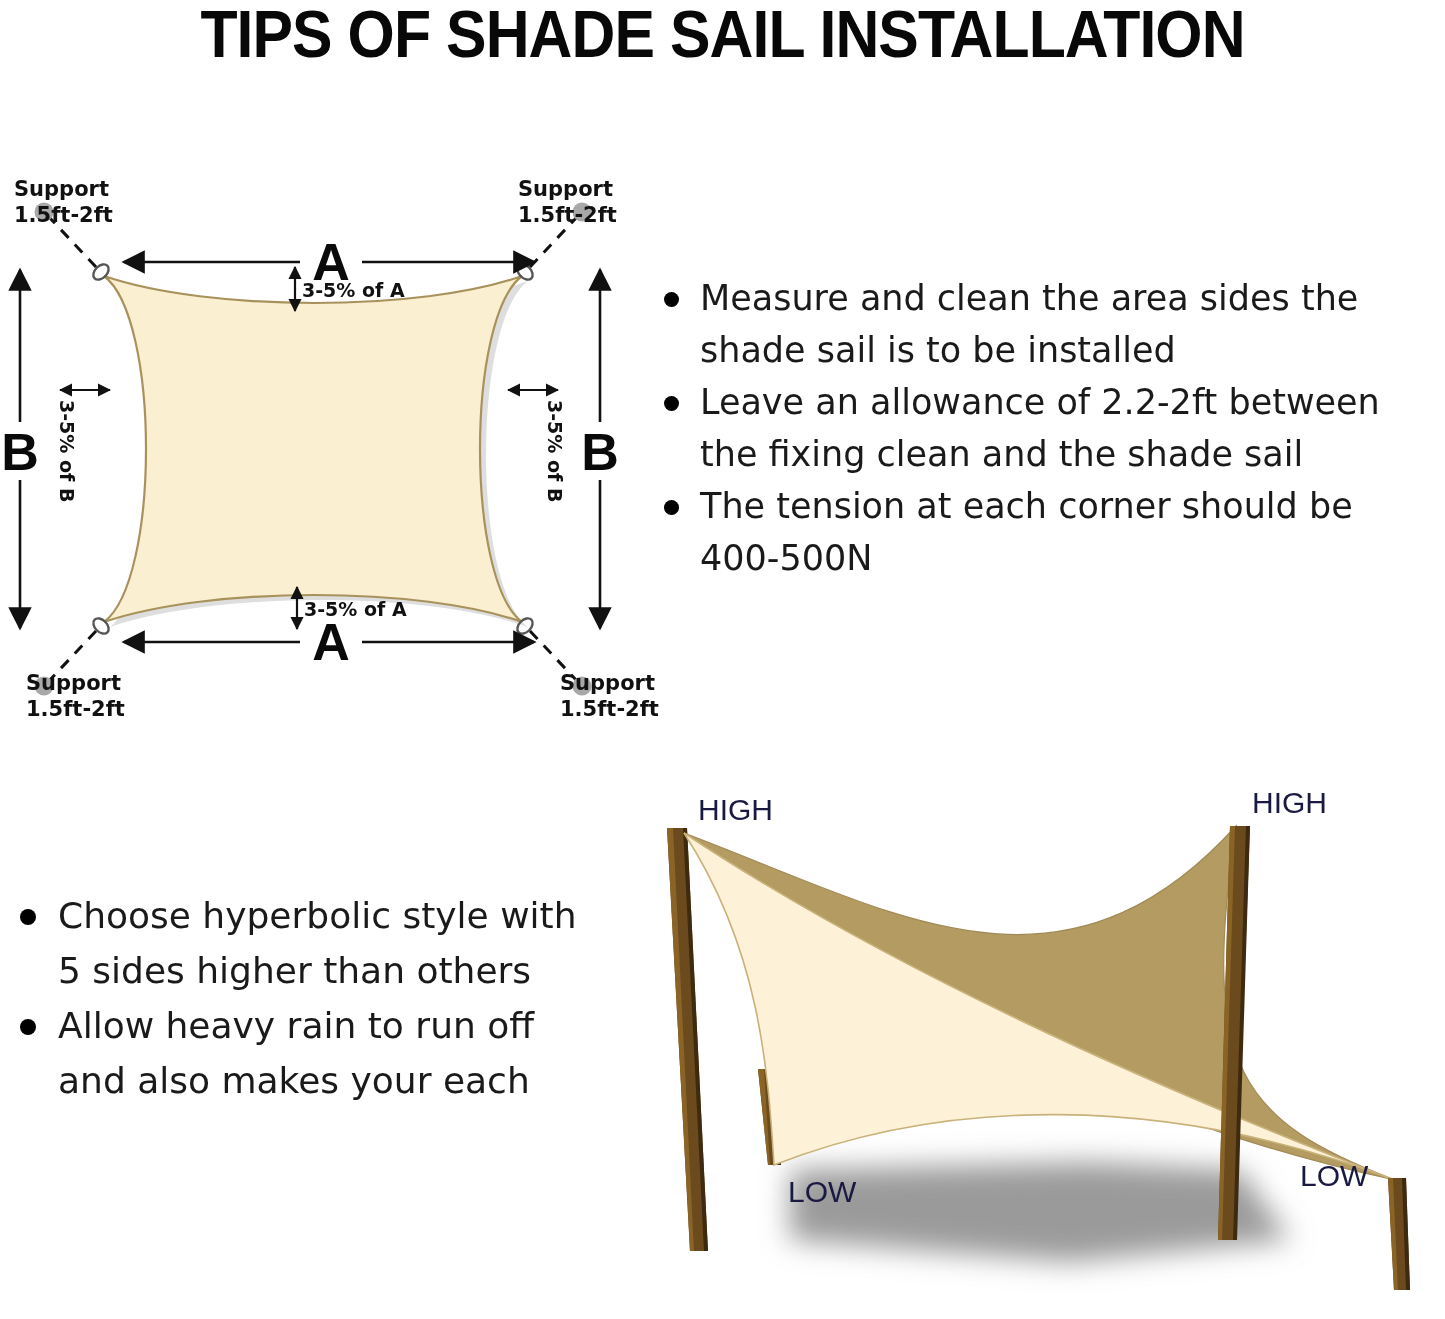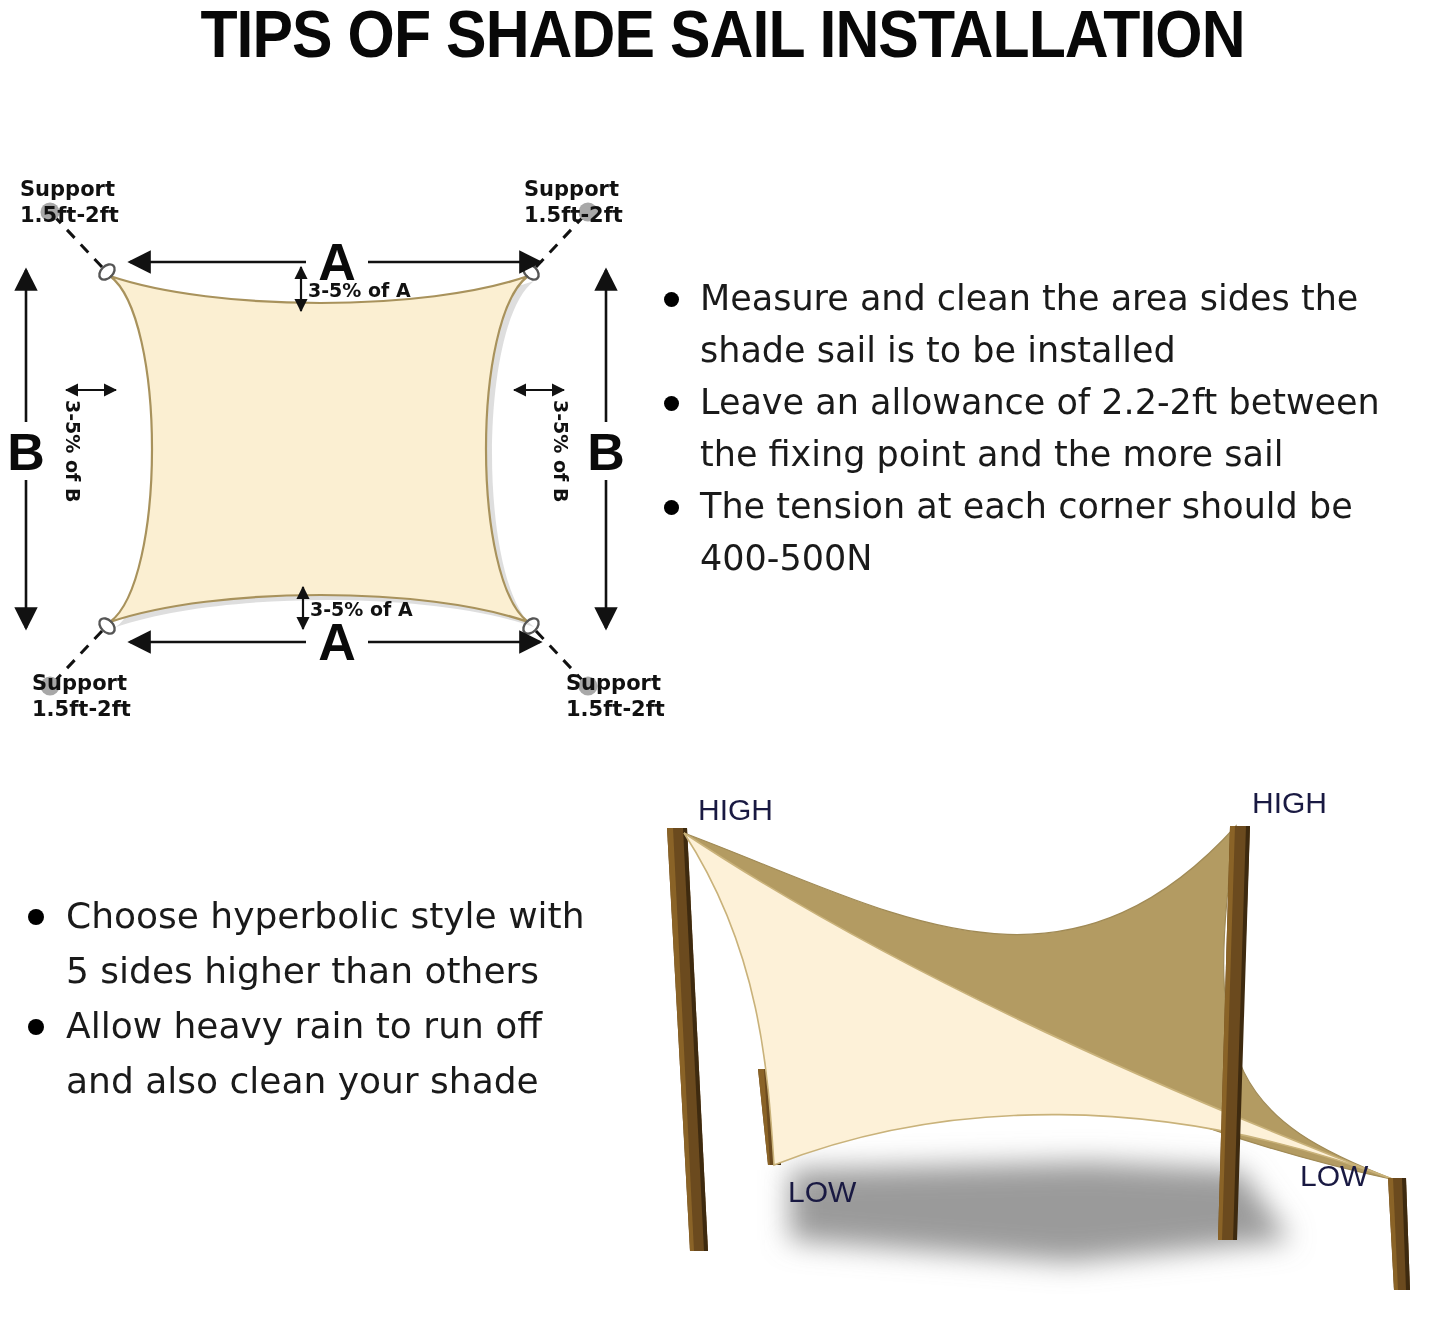--- a/index.html
+++ b/index.html
@@ -30,37 +30,37 @@
     letter-spacing: -1px;
     color: #080808;
     transform: scaleX(0.92);
     transform-origin: center top;
     white-space: nowrap;
   }
 
   
   .diagram-top {
     position: absolute;
-    left: 6px;
+    left: 0;
     top: 150;
     width: 660px;
     height: 580px;
   }
   .diagram-top { top: 150px; }
 
   .bullets-top {
     position: absolute;
     left: 648px;
     top: 272px;
     width: 800px;
   }
 
   .bullets-bottom {
     position: absolute;
-    left: 20px;
+    left: 12px;
     top: 888px;
     width: 620px;
   }
 
   ul.bl {
     list-style: none;
     margin: 0;
     padding: 0;
   }
   ul.bl li {
@@ -242,21 +242,21 @@
       <span>Measure and clean the area sides the</span>
     </li>
     <li style="padding-left:52px">
       <span>shade sail is to be installed</span>
     </li>
     <li>
       <span class="dot"></span>
       <span>Leave an allowance of 2.2-2ft between</span>
     </li>
     <li style="padding-left:52px">
-      <span>the fixing point and the more sail</span>
+      <span>the fixing clean and the shade sail</span>
     </li>
     <li>
       <span class="dot"></span>
       <span>The tension at each corner should be</span>
     </li>
     <li style="padding-left:52px">
       <span>400-500N</span>
     </li>
   </ul>
 </div>
@@ -268,21 +268,21 @@
       <span>Choose hyperbolic style with</span>
     </li>
     <li style="padding-left:46px">
       <span>5 sides higher than others</span>
     </li>
     <li>
       <span class="dot"></span>
       <span>Allow heavy rain to run off</span>
     </li>
     <li style="padding-left:46px">
-      <span>and also clean your shade</span>
+      <span>and also makes your each</span>
     </li>
   </ul>
 </div>
 
 <div class="illus-bottom">
   <svg width="805" height="549" viewBox="0 0 805 549" xmlns="http://www.w3.org/2000/svg">
     <defs>
       <filter id="blurShadow" x="-30%" y="-60%" width="160%" height="250%">
         <feGaussianBlur stdDeviation="14"></feGaussianBlur>
       </filter>

